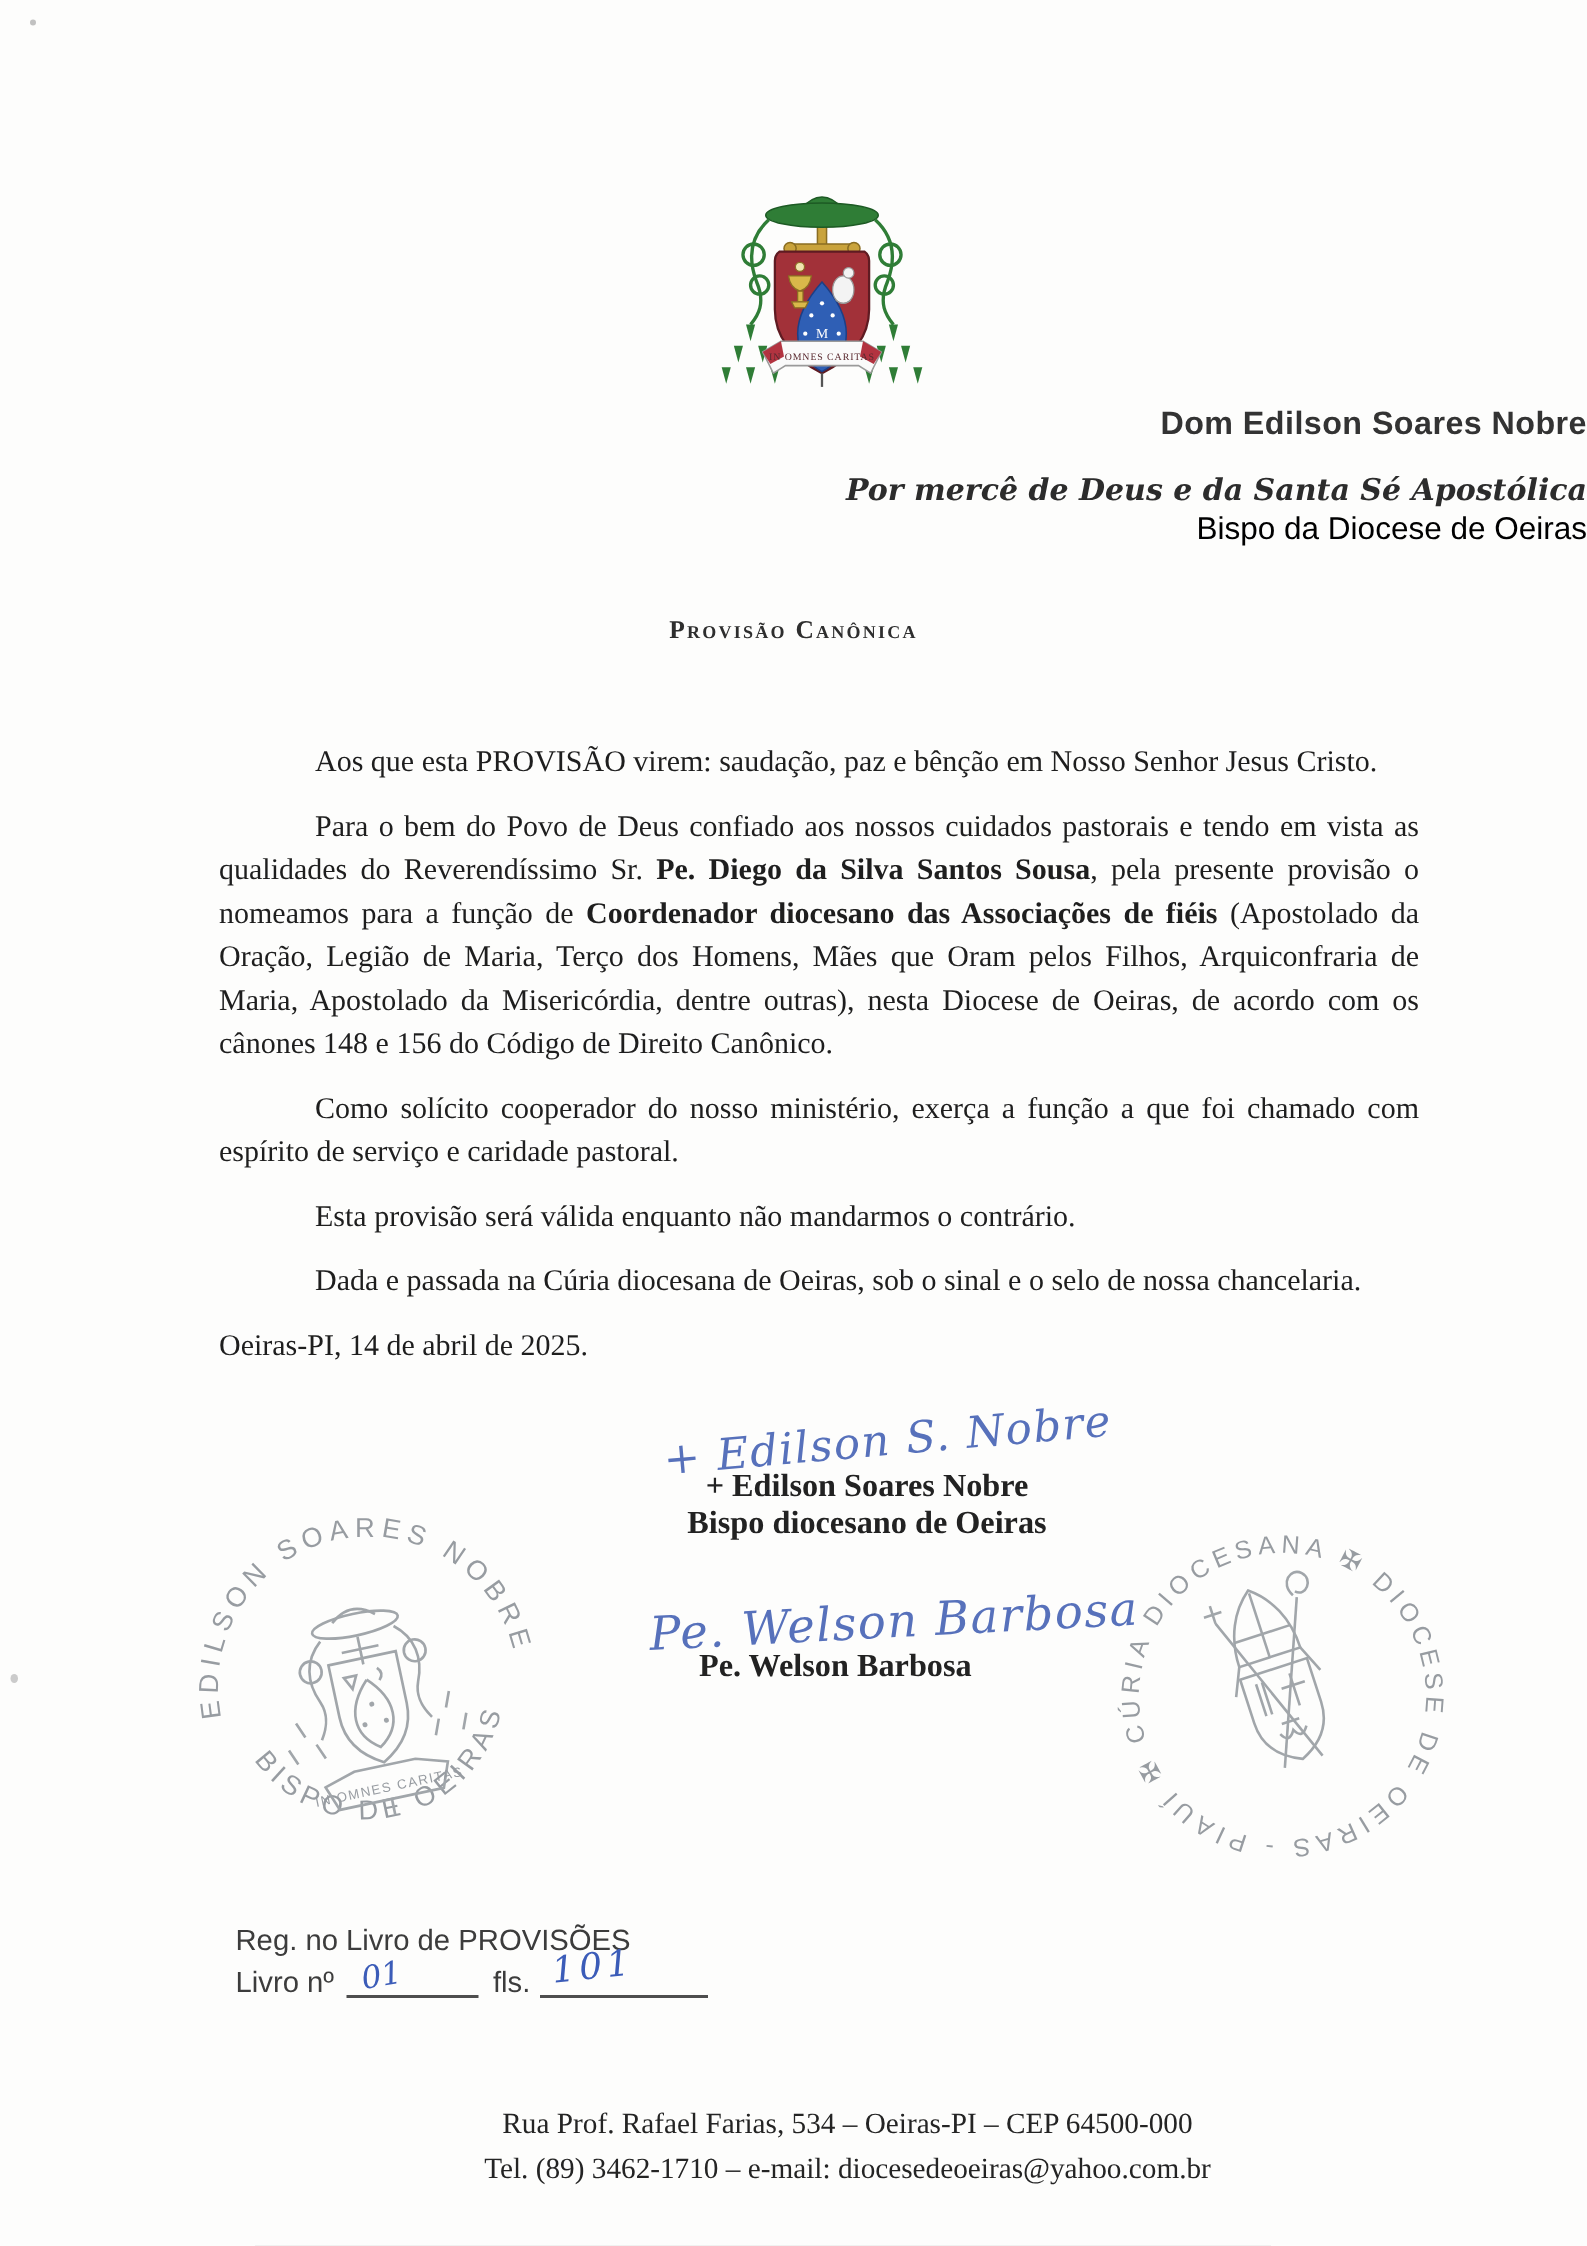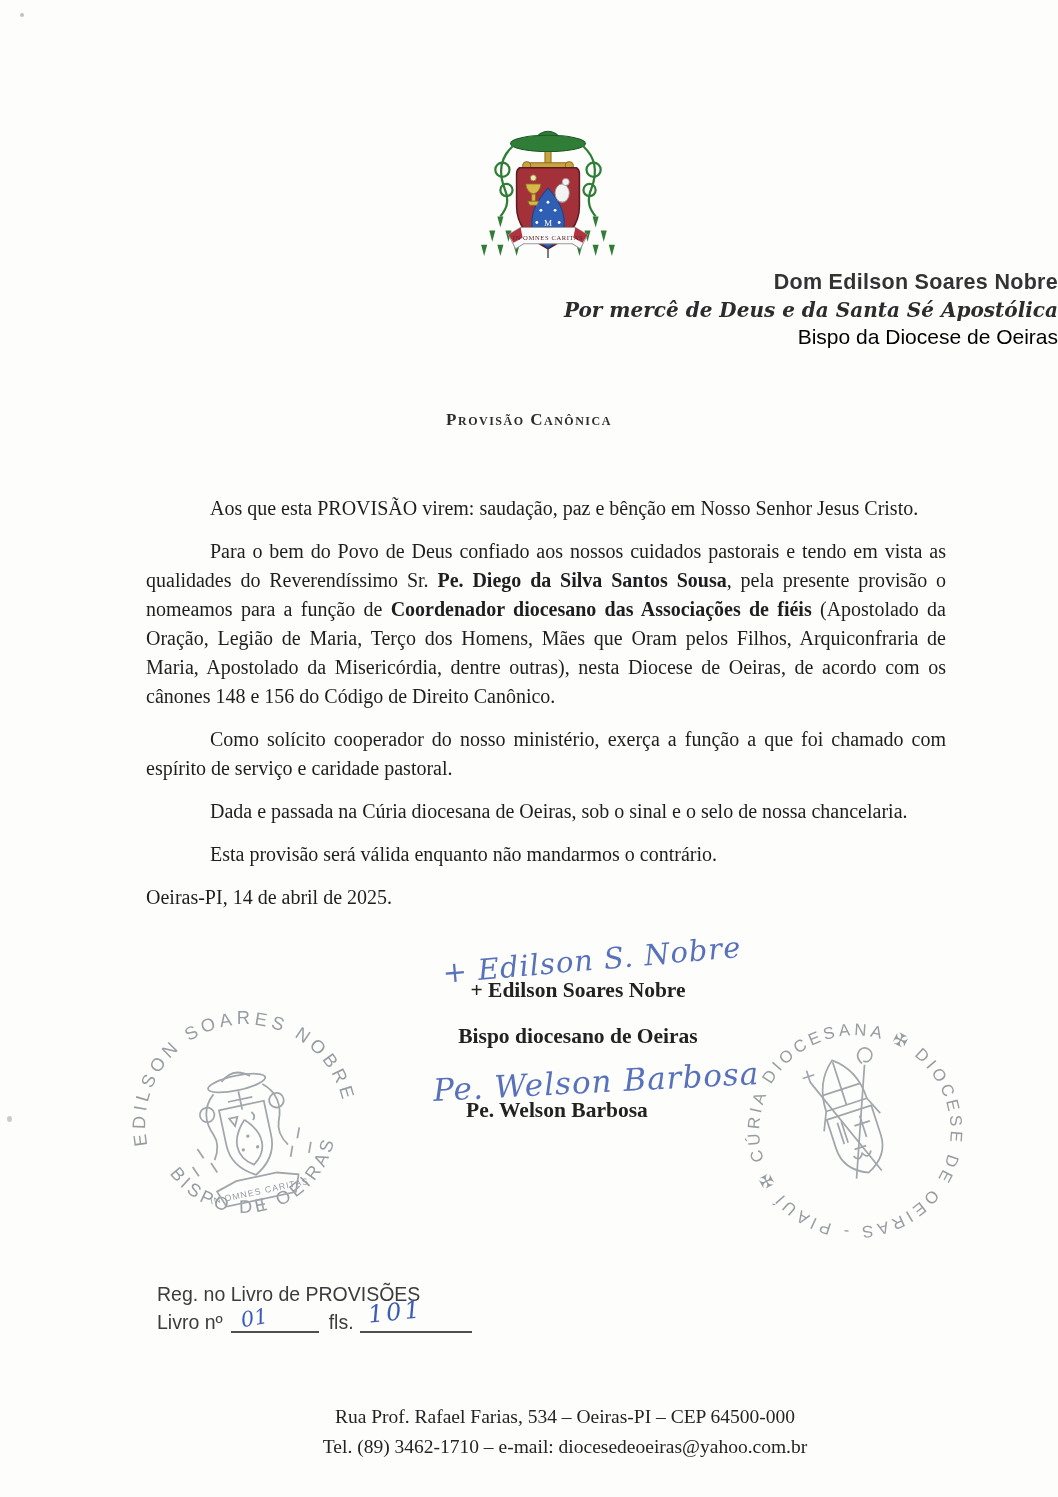--- a/index.html
+++ b/index.html
@@ -11,21 +11,21 @@
   .speck{position:absolute;background:#9a9a9a;border-radius:50%;opacity:.6;}
   .speck1{left:20px;top:13px;width:4px;height:4px;}
   .speck2{left:7px;top:1116px;width:5px;height:6px;opacity:.5;}
 
   
   .crest{position:absolute;left:472px;top:113px;width:152px;height:147px;}
 
   
   .letterhead{position:absolute;left:0;top:270px;width:100%;text-align:right;}
   .lh-name{font-family:"Liberation Sans",sans-serif;font-weight:bold;font-size:21.5px;color:#333;letter-spacing:.3px;}
-  .lh-grace{font-style:italic;font-weight:bold;font-size:20px;color:#2c2c2c;margin-top:3px;font-family:"DejaVu Serif",serif;}
+  .lh-grace{font-style:italic;font-weight:bold;font-size:20px;color:#2c2c2c;margin-top:19px;font-family:"DejaVu Serif",serif;}
   .lh-office{font-family:"Liberation Sans",sans-serif;font-size:21px;color:#000000;margin-top:3px;}
 
   
   .doc-title{
     position:absolute;left:0;top:410px;width:100%;text-align:center;
     font-variant:small-caps;font-weight:bold;font-size:17px;letter-spacing:1.5px;color:#2e2e2e;
   }
 
   
   .body{position:absolute;left:146px;top:494px;width:800px;font-size:20px;line-height:29px;}
@@ -38,21 +38,21 @@
   .sig1{left:428px;top:956px;width:300px;}
   .sig2{left:428px;top:1072px;width:320px;}
   .sig-script{
     font-family:"DejaVu Serif",serif;font-style:italic;color:#4a66b6;
     white-space:nowrap;transform:rotate(-5deg);transform-origin:left bottom;
     letter-spacing:1px;opacity:.92;
   }
   .sig1 .sig-script{font-size:29px;margin-left:16px;}
   .sig2 .sig-script{font-size:31px;margin-left:6px;transform:rotate(-3deg);}
   .sig-name{font-weight:bold;font-size:21.5px;margin-top:-12px;text-align:center;color:#222;}
-  .sig-role{font-weight:bold;font-size:21.5px;text-align:center;color:#222;margin-top:21px;}
+  .sig-role{font-weight:bold;font-size:21.5px;text-align:center;color:#222;}
   .sig2 .sig-name,.sig2 .sig-role{text-align:left;padding-left:38px;margin-top:0;}
   .sig2 .sig-name{margin-top:-10px;}
 
   
   .stamp{position:absolute;opacity:.9;}
   .stamp-left{left:122px;top:1006px;width:250px;height:252px;}
   .stamp-right{left:738px;top:1014px;width:234px;height:234px;}
 
   
   .reg{position:absolute;left:157px;top:1281px;font-family:"Liberation Sans",sans-serif;
@@ -161,22 +161,22 @@
     <div class="lh-office">Bispo da Diocese de Oeiras</div>
   </div>
 
   <div class="doc-title">Provisão Canônica</div>
 
   <div class="body">
     <div>
         <p><span>Aos que esta PROVISÃO virem: saudação, paz e bênção em Nosso Senhor Jesus Cristo.</span></p>
         <p><span>Para o bem do Povo de Deus confiado aos nossos cuidados pastorais e tendo em vista as qualidades do Reverendíssimo Sr. </span><span class="b">Pe. Diego da Silva Santos Sousa</span><span>, pela presente provisão o nomeamos para a função de </span><span class="b">Coordenador diocesano das Associações de fiéis</span><span> (Apostolado da Oração, Legião de Maria, Terço dos Homens, Mães que Oram pelos Filhos, Arquiconfraria de Maria, Apostolado da Misericórdia, dentre outras), nesta Diocese de Oeiras, de acordo com os cânones 148 e 156 do Código de Direito Canônico.</span></p>
         <p><span>Como solícito cooperador do nosso ministério, exerça a função a que foi chamado com espírito de serviço e caridade pastoral.</span></p>
+        <p><span>Esta provisão será válida enquanto não mandarmos o contrário.</span></p>
         <p><span>Dada e passada na Cúria diocesana de Oeiras, sob o sinal e o selo de nossa chancelaria.</span></p>
-        <p><span>Esta provisão será válida enquanto não mandarmos o contrário.</span></p>
       </div>
     <div class="dateline">Oeiras-PI, 14 de abril de 2025.</div>
   </div>
 
   <div class="sig sig1">
     <div class="sig-script">+ Edilson S. Nobre</div>
     <div class="sig-name">+ Edilson Soares Nobre</div>
     <div class="sig-role">Bispo diocesano de Oeiras</div>
   </div>
 

